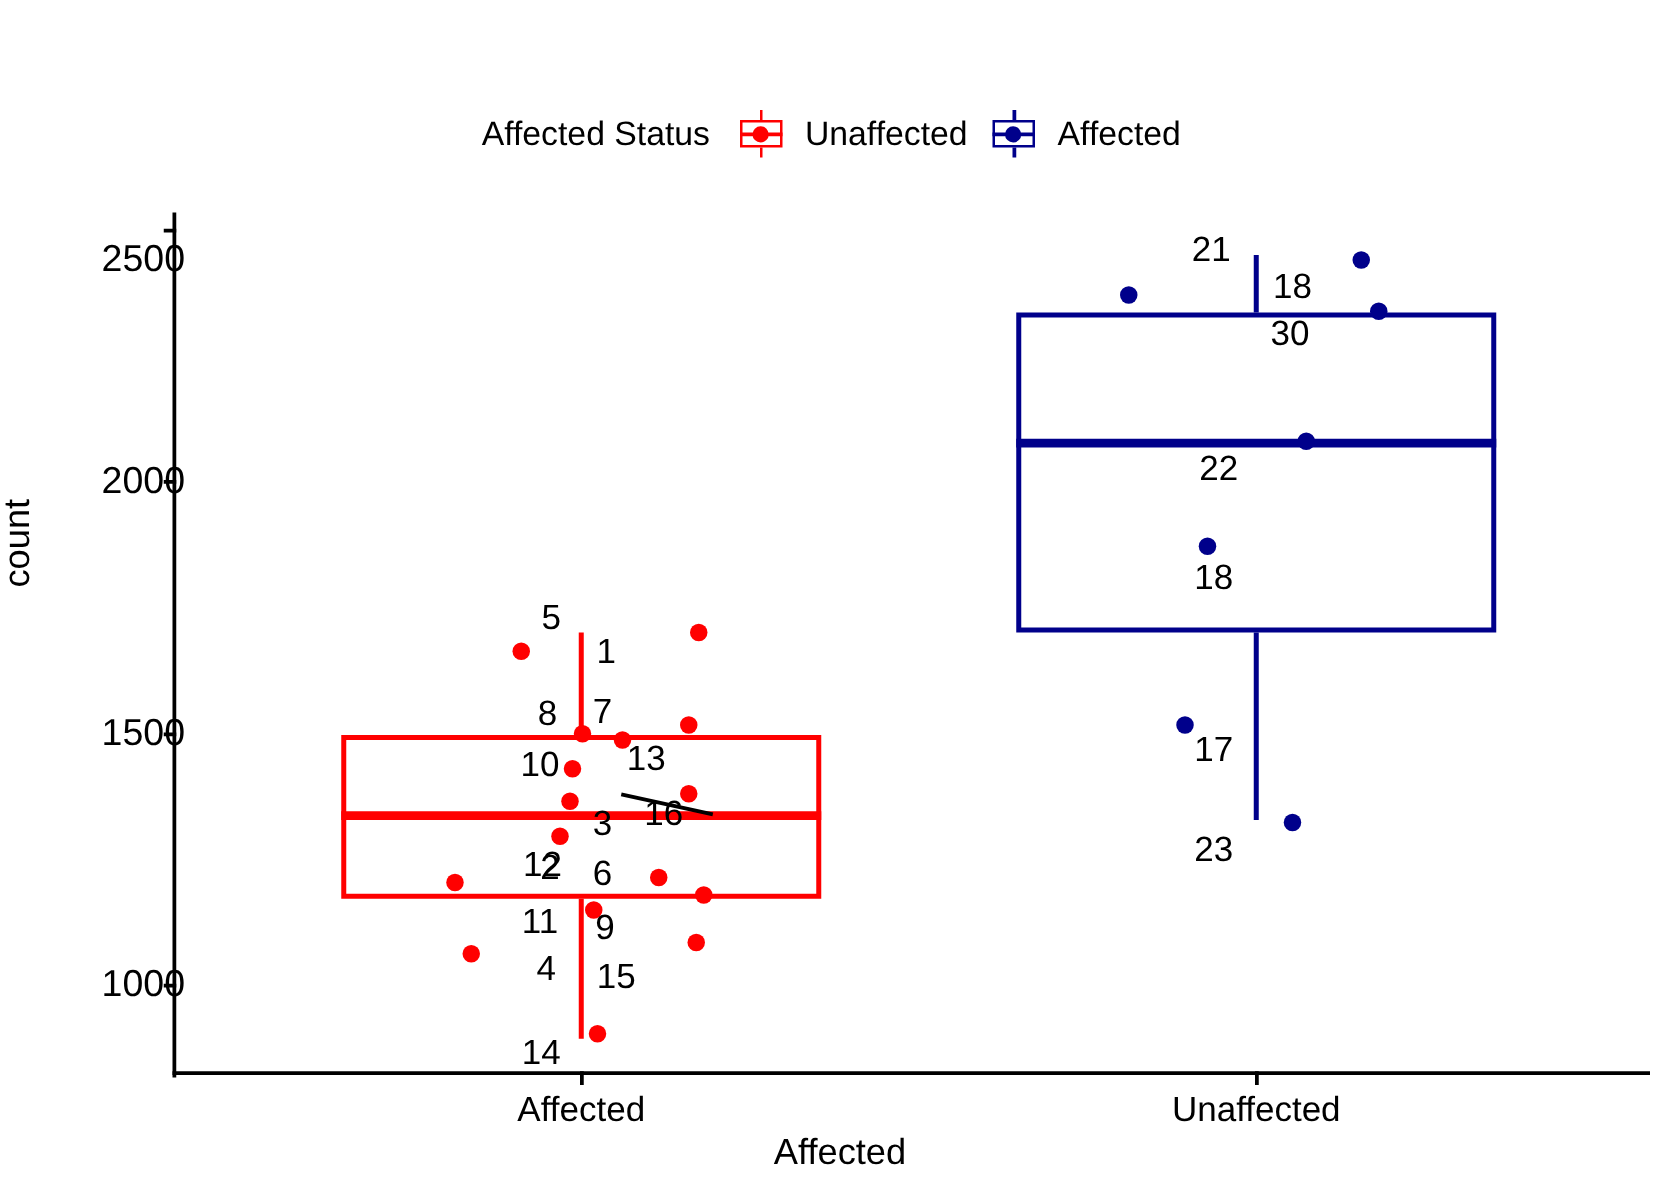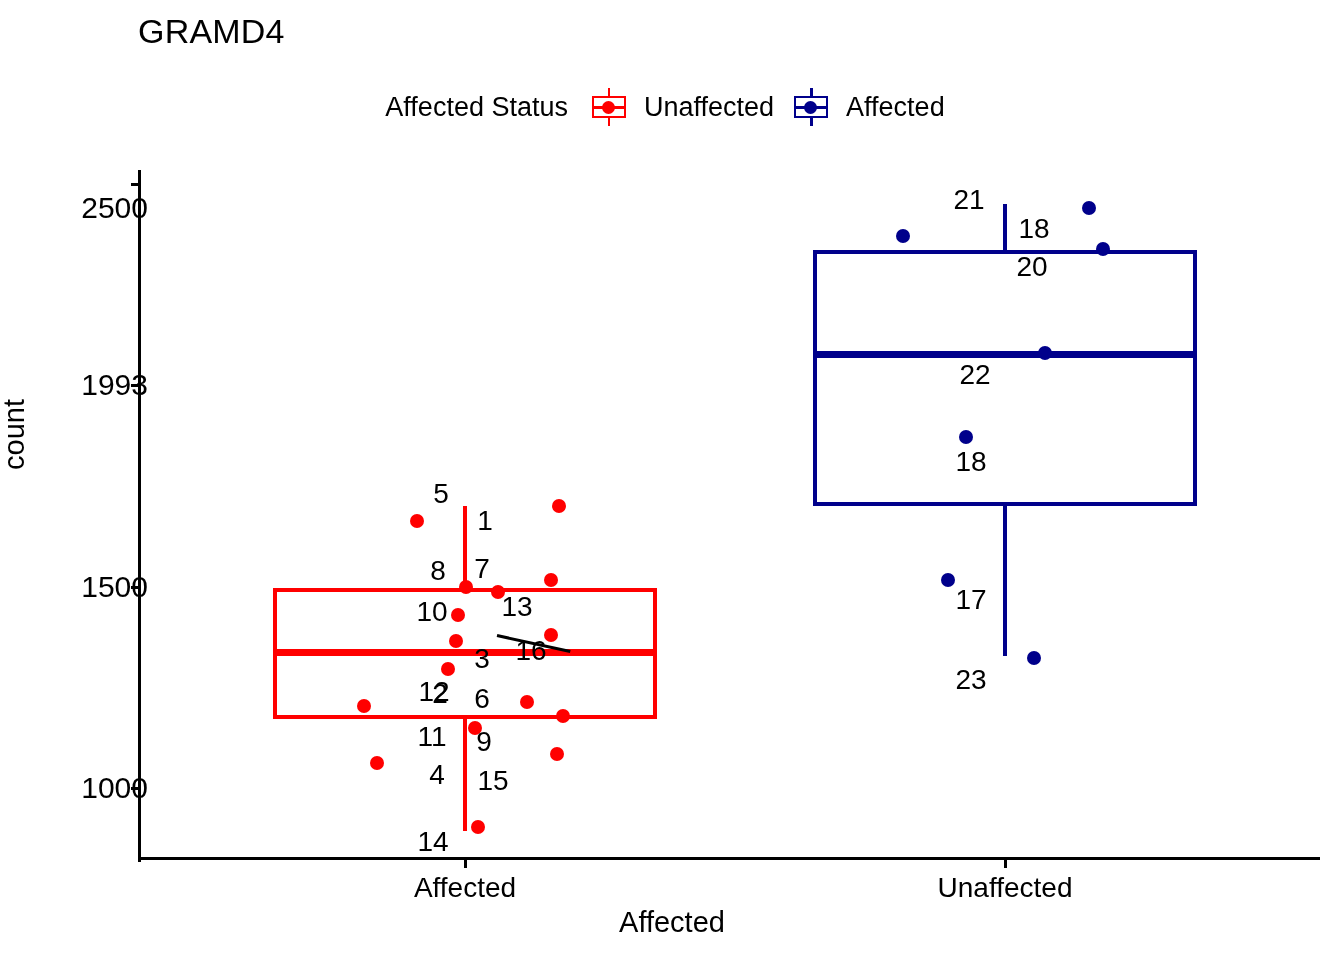--- a/index.html
+++ b/index.html
@@ -58,21 +58,20 @@
   .bp-whisker{position:absolute;}
   .dot{position:absolute;border-radius:50%;transform:translate(-50%,-50%);}
   .pt-label{position:absolute;font-size:28px;color:#000;transform:translate(-50%,-50%);white-space:nowrap;text-align:right;}
   .leader{position:absolute;background:#000;transform-origin:left center;height:3px;}
 </style>
 </head>
 <body>
 
 <div id="root">
 
-  <div class="plot-title">GRAMD4</div>
 
   <div class="legend">
     <span class="legend-title">Affected Status</span>
 
     <div class="legend-entry">
       <span class="legend-key" style="color:#FF0000">
         <span class="lk-vert"></span>
         <span class="lk-box"></span>
         <span class="lk-mid"></span>
         <span class="lk-dot"></span>
@@ -96,21 +95,21 @@
 
   <div class="axis-title-y">count</div>
   <div class="axis-title-x">Affected</div>
 
   <div id="ytick-layer">
       <div class="ytick" style="top: 787px;"></div>
       <div class="ytick-label" style="top: 788px;">1000</div>
       <div class="ytick" style="top: 585.667px;"></div>
       <div class="ytick-label" style="top: 586.667px;">1500</div>
       <div class="ytick" style="top: 384.333px;"></div>
-      <div class="ytick-label" style="top: 385.333px;">1993</div>
+      <div class="ytick-label" style="top: 385.333px;">2000</div>
       <div class="ytick" style="top: 183px;"></div>
       <div class="ytick-label" style="top: 184px; margin-top: 24px;">2500</div>
     </div>
   <div id="xtick-layer">
       <div class="xtick" style="left: 464px;"></div>
       <div class="xtick-label" style="left: 465px;">Affected</div>
       <div class="xtick" style="left: 1004px;"></div>
       <div class="xtick-label" style="left: 1005px;">Unaffected</div>
     </div>
 
@@ -153,21 +152,21 @@
       <div class="pt-label" style="left: 437px; top: 775px;">4</div>
       <div class="dot" style="left: 557px; top: 754px; width: 14px; height: 14px; background: rgb(255, 0, 0);"></div>
       <div class="pt-label" style="left: 493px; top: 781px;">15</div>
       <div class="dot" style="left: 478px; top: 827px; width: 14px; height: 14px; background: rgb(255, 0, 0);"></div>
       <div class="pt-label" style="left: 433px; top: 842px;">14</div>
       <div class="dot" style="left: 903px; top: 236px; width: 14px; height: 14px; background: rgb(0, 0, 139);"></div>
       <div class="pt-label" style="left: 969px; top: 200px;">21</div>
       <div class="dot" style="left: 1089px; top: 208px; width: 14px; height: 14px; background: rgb(0, 0, 139);"></div>
       <div class="pt-label" style="left: 1034px; top: 229px;">18</div>
       <div class="dot" style="left: 1103px; top: 249px; width: 14px; height: 14px; background: rgb(0, 0, 139);"></div>
-      <div class="pt-label" style="left: 1032px; top: 267px;">20</div>
+      <div class="pt-label" style="left: 1032px; top: 267px;">30</div>
       <div class="dot" style="left: 1045px; top: 353px; width: 14px; height: 14px; background: rgb(0, 0, 139);"></div>
       <div class="pt-label" style="left: 975px; top: 375px;">22</div>
       <div class="dot" style="left: 966px; top: 437px; width: 14px; height: 14px; background: rgb(0, 0, 139);"></div>
       <div class="pt-label" style="left: 971px; top: 462px;">18</div>
       <div class="dot" style="left: 948px; top: 580px; width: 14px; height: 14px; background: rgb(0, 0, 139);"></div>
       <div class="pt-label" style="left: 971px; top: 600px;">17</div>
       <div class="dot" style="left: 1034px; top: 658px; width: 14px; height: 14px; background: rgb(0, 0, 139);"></div>
       <div class="pt-label" style="left: 971px; top: 680px;">23</div>
       <div class="leader" style="left: 497px; top: 634px; width: 74.7329px; transform: rotate(12.3625deg);"></div>
     </div>

